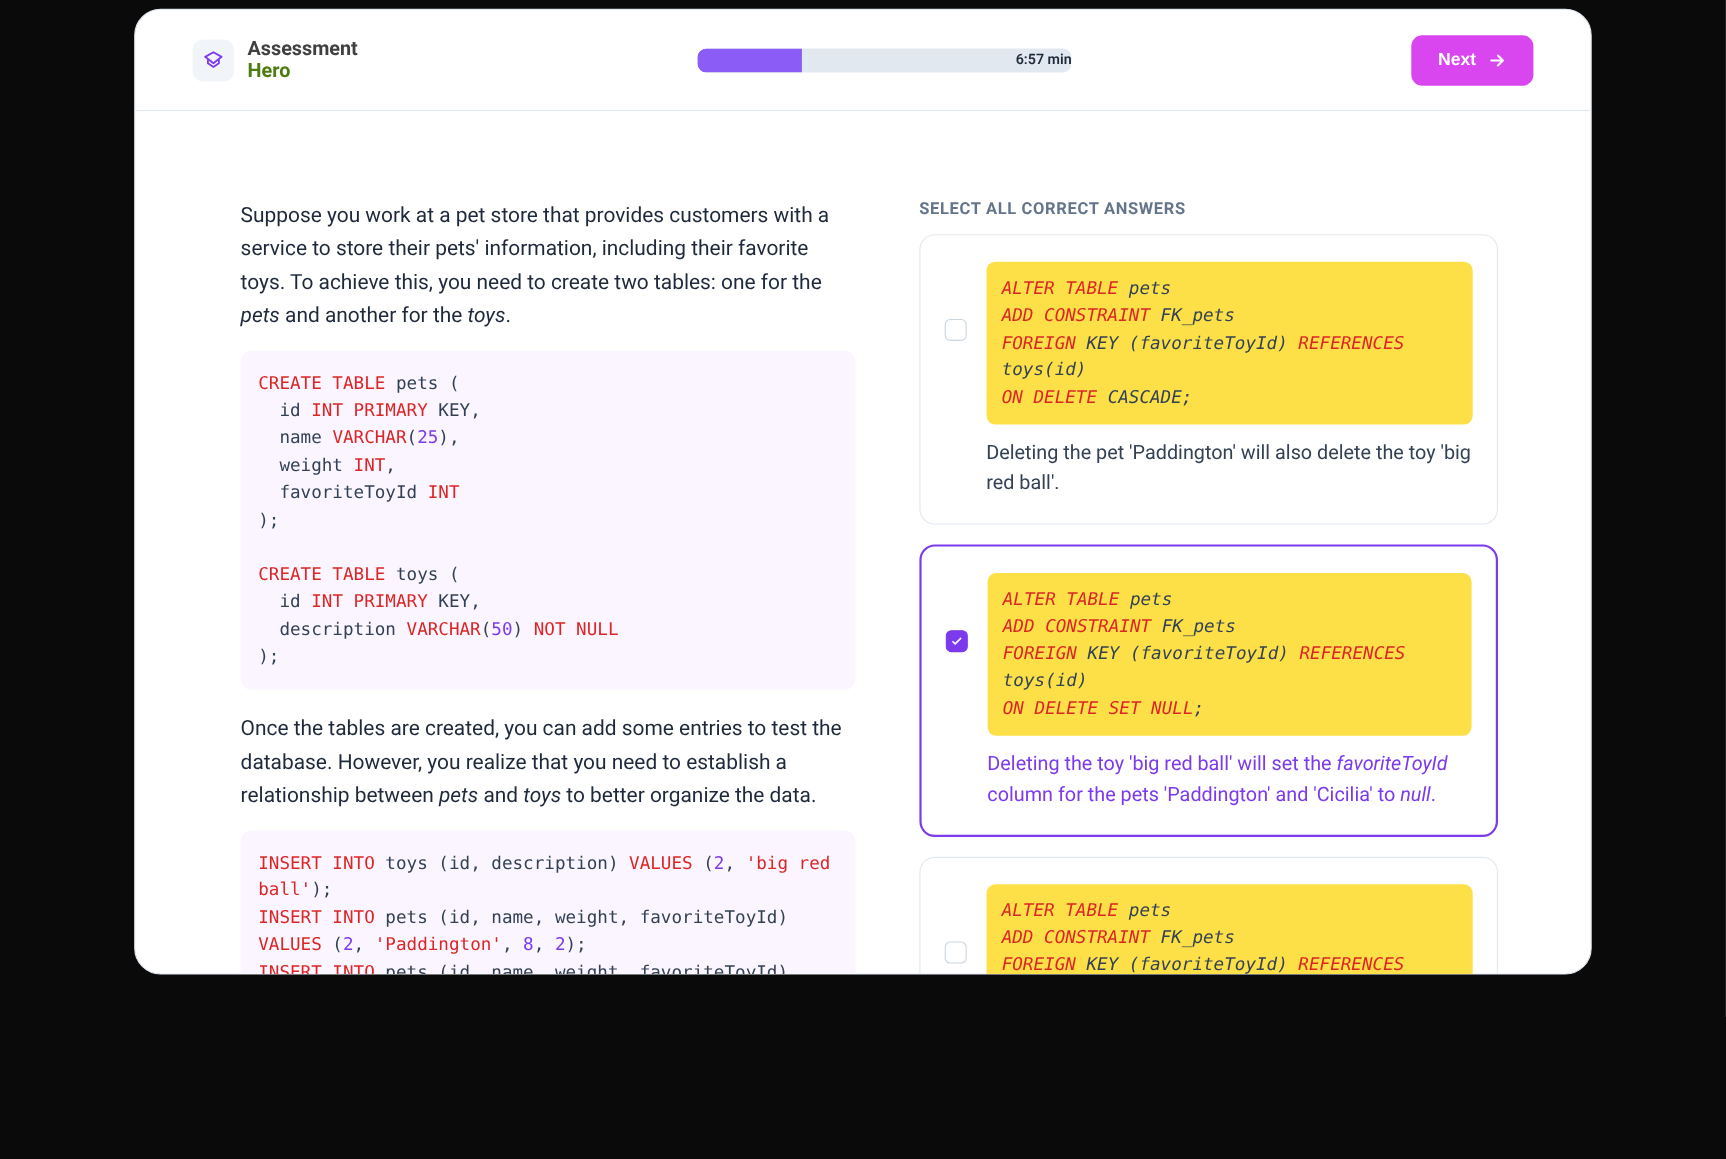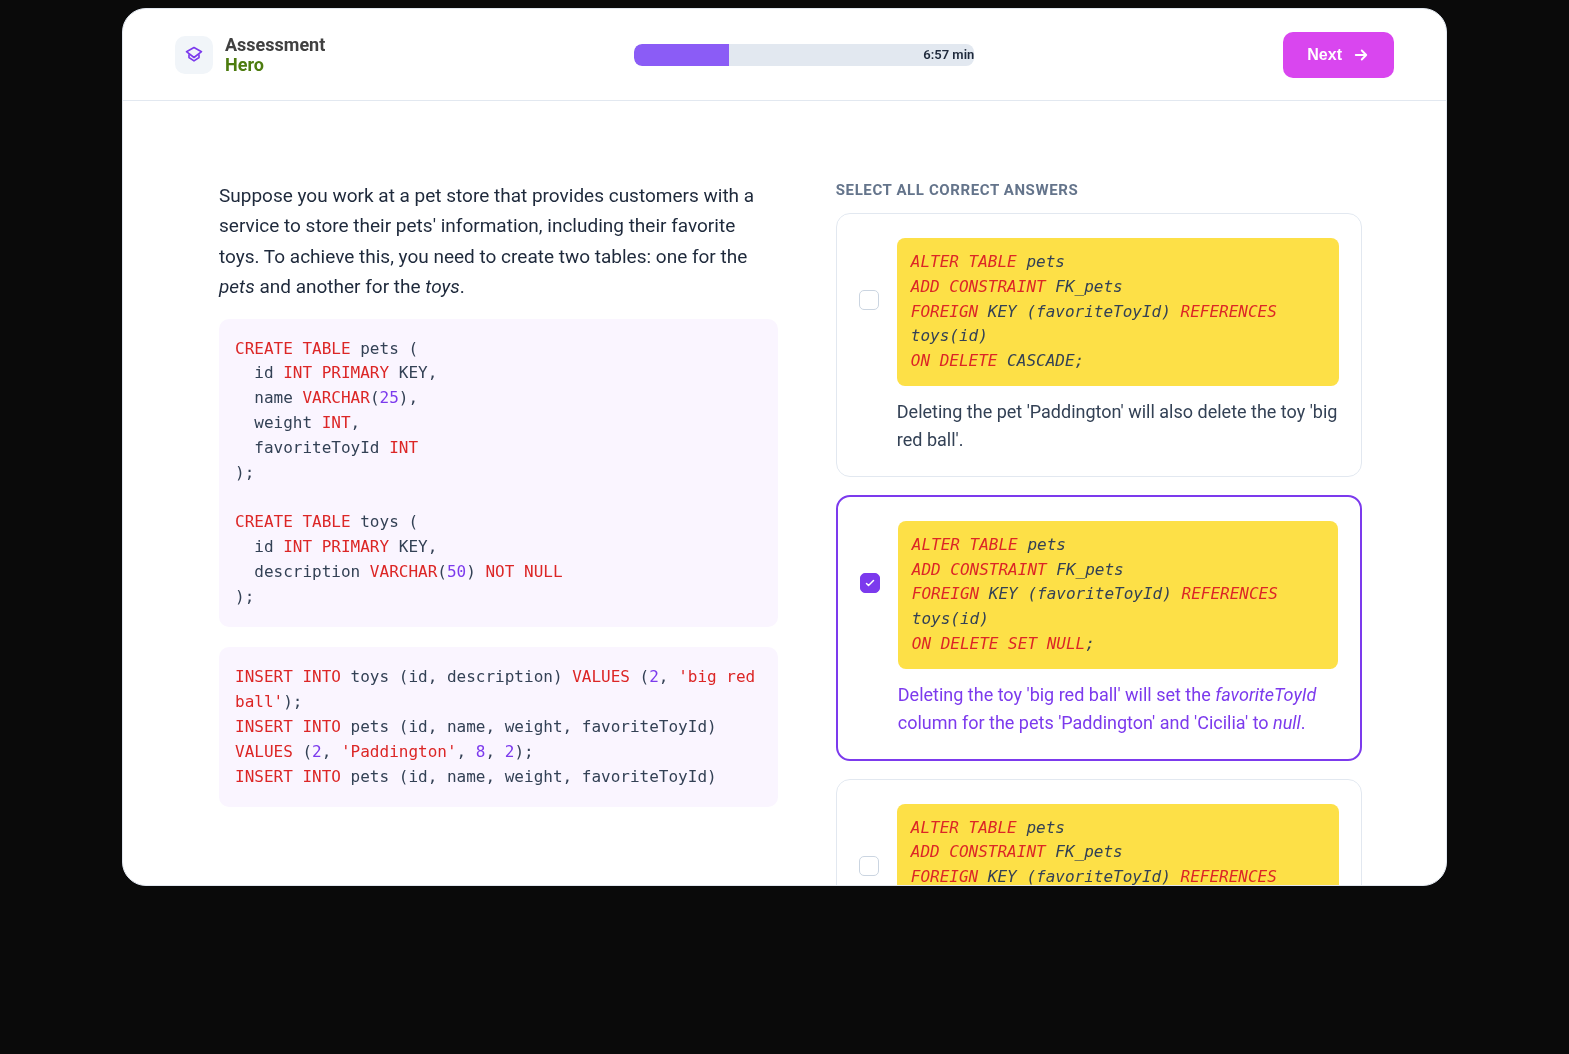--- a/index.html
+++ b/index.html
@@ -83,20 +83,21 @@
 <span>  name </span><span class="tk-kw">VARCHAR</span><span>(</span><span class="tk-num">25</span><span>),</span>
 <span>  weight </span><span class="tk-kw">INT</span><span>,</span>
 <span>  favoriteToyId </span><span class="tk-kw">INT</span>
 <span>);</span>
 
 <span class="tk-kw">CREATE TABLE</span><span> toys (</span>
 <span>  id </span><span class="tk-kw">INT PRIMARY</span><span> KEY,</span>
 <span>  description </span><span class="tk-kw">VARCHAR</span><span>(</span><span class="tk-num">50</span><span>) </span><span class="tk-kw">NOT NULL</span>
 <span>);</span></div>
 
+        <p class="prose"><span>Once the tables are created, you can add some entries to test the database. However, you realize that you need to establish a relationship between </span><em>pets</em><span> and </span><em>toys</em><span> to better organize the data.</span></p>
 
         <div class="code-block"><span class="tk-kw">INSERT INTO</span><span> toys (id, description) </span><span class="tk-kw">VALUES</span><span> (</span><span class="tk-num">2</span><span>, </span><span class="tk-str">'big red ball'</span><span>);</span>
 <span class="tk-kw">INSERT INTO</span><span> pets (id, name, weight, favoriteToyId)</span>
 <span class="tk-kw">VALUES</span><span> (</span><span class="tk-num">2</span><span>, </span><span class="tk-str">'Paddington'</span><span>, </span><span class="tk-num">8</span><span>, </span><span class="tk-num">2</span><span>);</span>
 <span class="tk-kw">INSERT INTO</span><span> pets (id, name, weight, favoriteToyId)</span>
 </div>
 
       </div>
 
       <div class="right-col">

